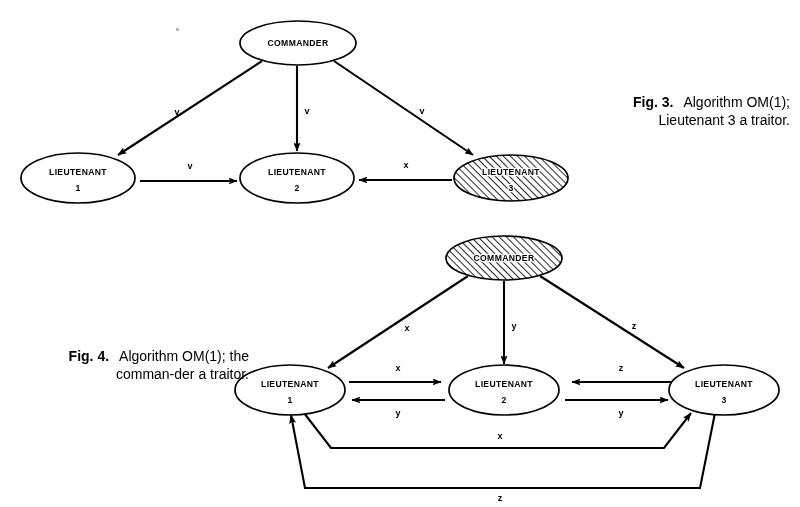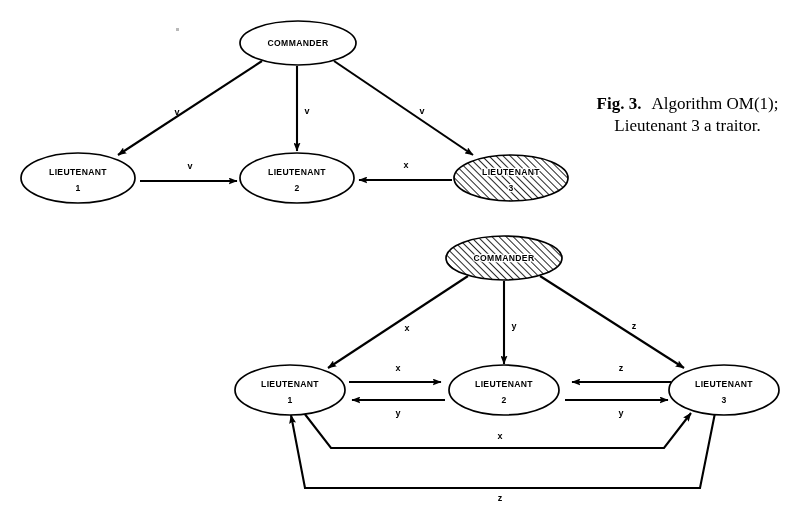--- a/index.html
+++ b/index.html
@@ -60,25 +60,25 @@
   }
   path.edge-line, line.edge-line {
     stroke: #000000;
     stroke-width: 2.1;
     fill: none;
     stroke-linecap: butt;
     stroke-linejoin: miter;
   }
   .caption {
     position: absolute;
-    font-family: Liberation Serif, serif;
-    font-size: 17px;
+    font-family: Liberation Sans, sans-serif;
+    font-size: 14px;
     color: #000000;
     line-height: 1.32;
-    text-align: center;
+    text-align: right;
   }
   .caption .cap-tag {
     font-weight: bold;
   }
   .caption .cap-gap {
     display: inline-block;
     width: 10px;
   }
   #caption-fig3 {
     left: 585px;
@@ -237,14 +237,17 @@
 
     </g>
   </svg>
 
   <div class="scan-speck" style="left:176px; top:28px;"></div>
 
   <div class="caption" id="caption-fig3">
     <span class="cap-tag">Fig. 3.</span><span class="cap-gap"></span><span>Algorithm OM(1); Lieutenant 3 a traitor.</span>
   </div>
 
+  <div class="caption" id="caption-fig4">
+    <span class="cap-tag">Fig. 4.</span><span class="cap-gap"></span><span>Algorithm OM(1); the comman-</span><span>der a traitor.</span>
+  </div>
 
 </div>
 
 </body></html>

